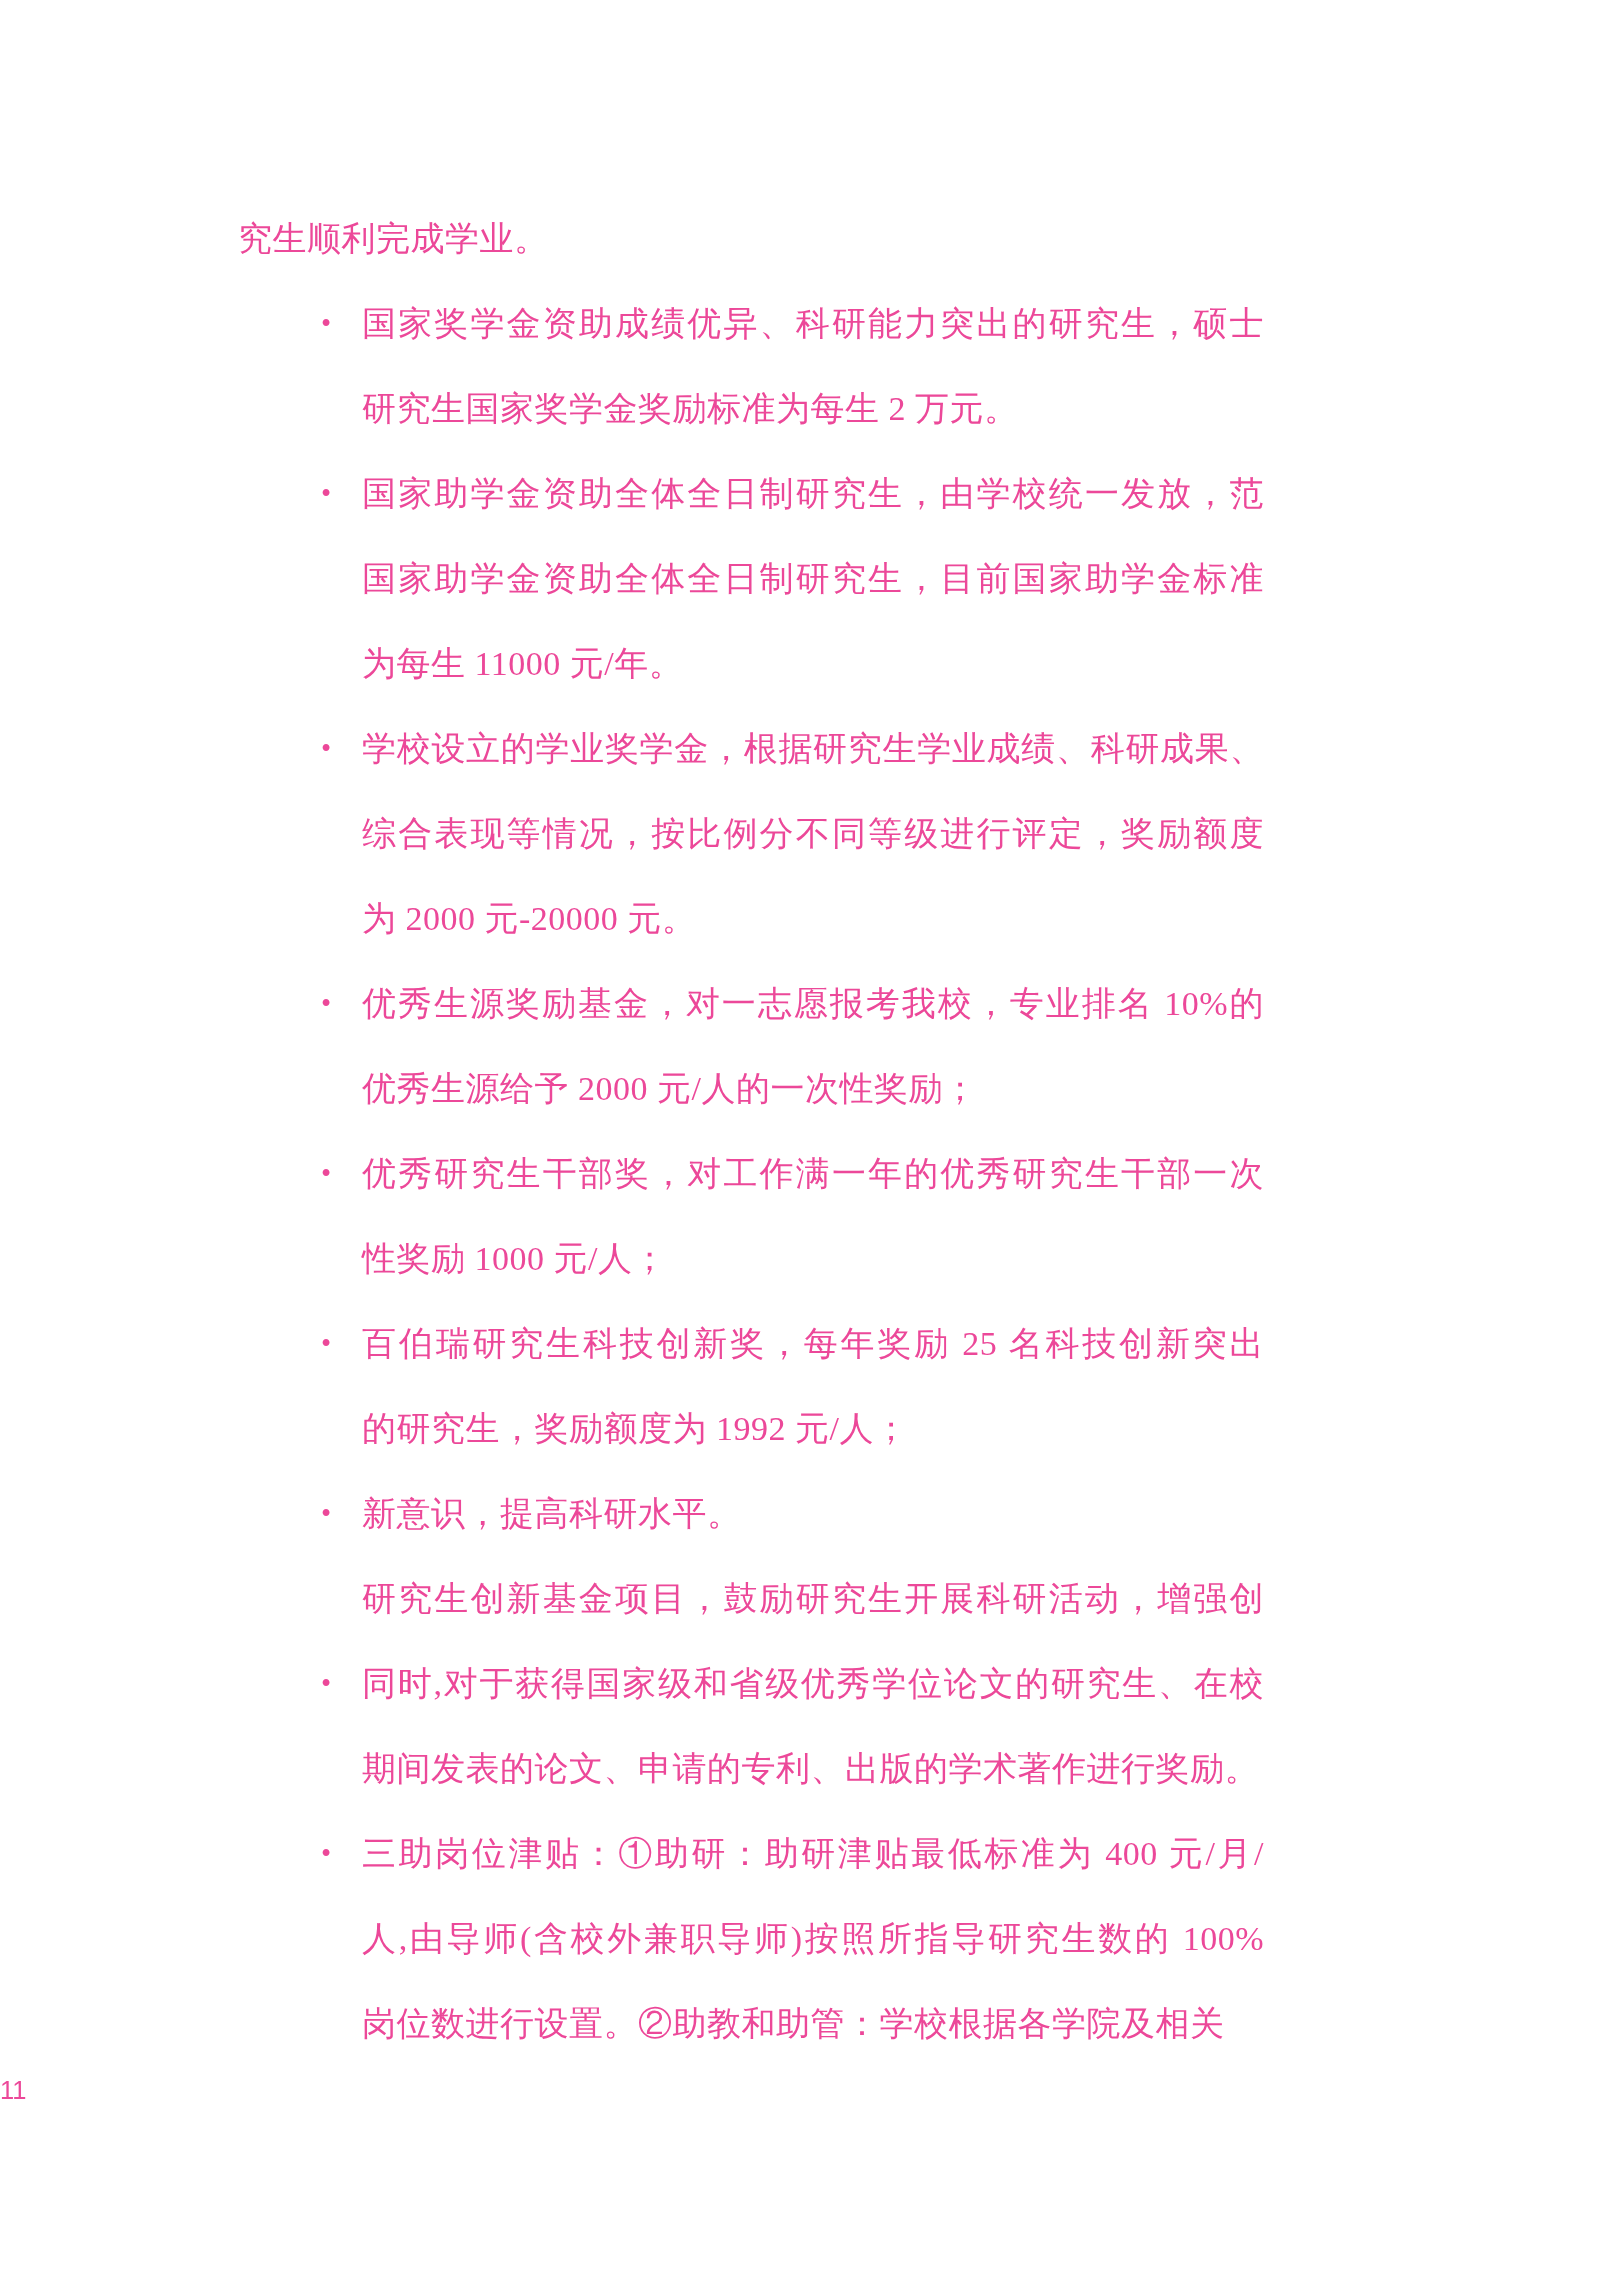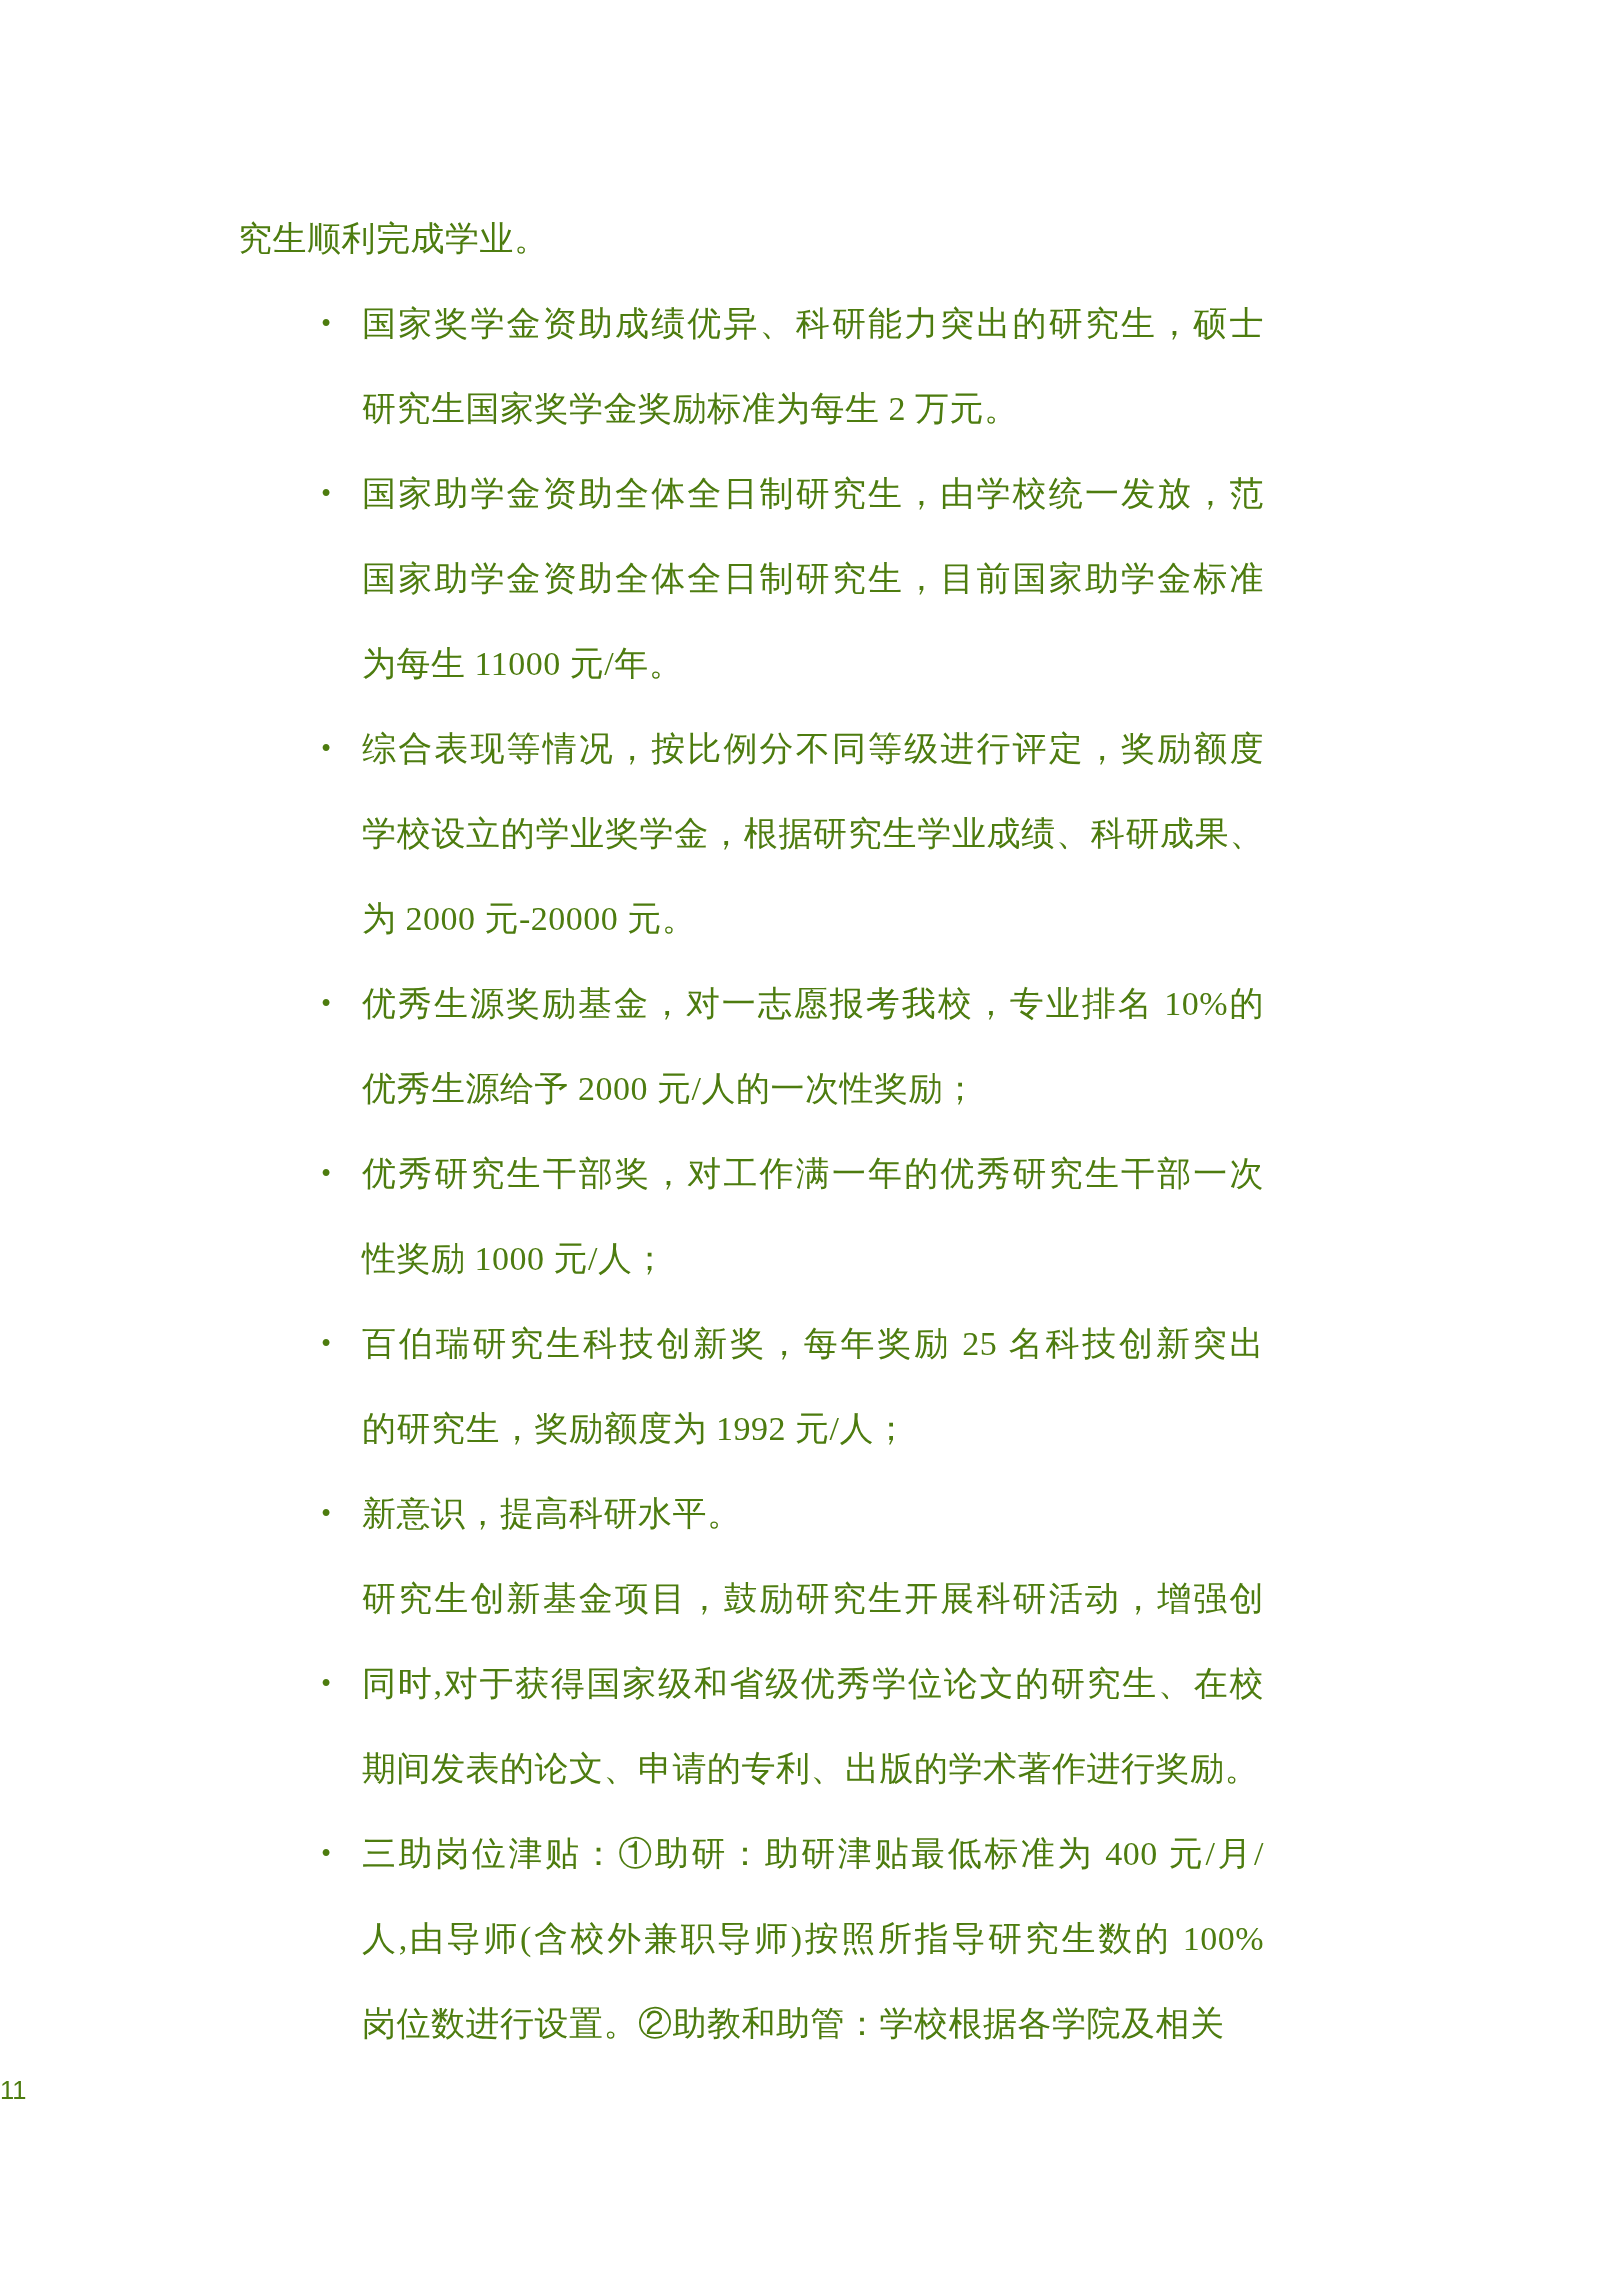--- a/index.html
+++ b/index.html
@@ -5,21 +5,21 @@
   html, body {
     margin: 0;
     padding: 0;
     background: #ffffff;
   }
   .page {
     position: relative;
     width: 1621px;
     height: 2293px;
     background: #ffffff;
-    color: #4d7c0f;
+    color: #ec4899;
     font-family: "Liberation Serif", "DejaVu Serif", serif;
     overflow: hidden;
   }
   .content {
     position: absolute;
     left: 238px;
     top: 196px;
     width: 1026px;
     font-size: 34px;
     line-height: 85px;
@@ -79,22 +79,22 @@
 
     <div class="bullet-item">
       <span class="bullet-marker">•</span>
       <div class="line fill">国家助学金资助全体全日制研究生，由学校统一发放，范</div>
       <div class="line fill">国家助学金资助全体全日制研究生，目前国家助学金标准</div>
       <div class="line">为每生 11000 元/年。</div>
     </div>
 
     <div class="bullet-item">
       <span class="bullet-marker">•</span>
+      <div class="line fill">学校设立的学业奖学金，根据研究生学业成绩、科研成果、</div>
       <div class="line fill">综合表现等情况，按比例分不同等级进行评定，奖励额度</div>
-      <div class="line fill">学校设立的学业奖学金，根据研究生学业成绩、科研成果、</div>
       <div class="line">为 2000 元-20000 元。</div>
     </div>
 
     <div class="bullet-item">
       <span class="bullet-marker">•</span>
       <div class="line fill">优秀生源奖励基金，对一志愿报考我校，专业排名 10%的</div>
       <div class="line">优秀生源给予 2000 元/人的一次性奖励；</div>
     </div>
 
     <div class="bullet-item">

